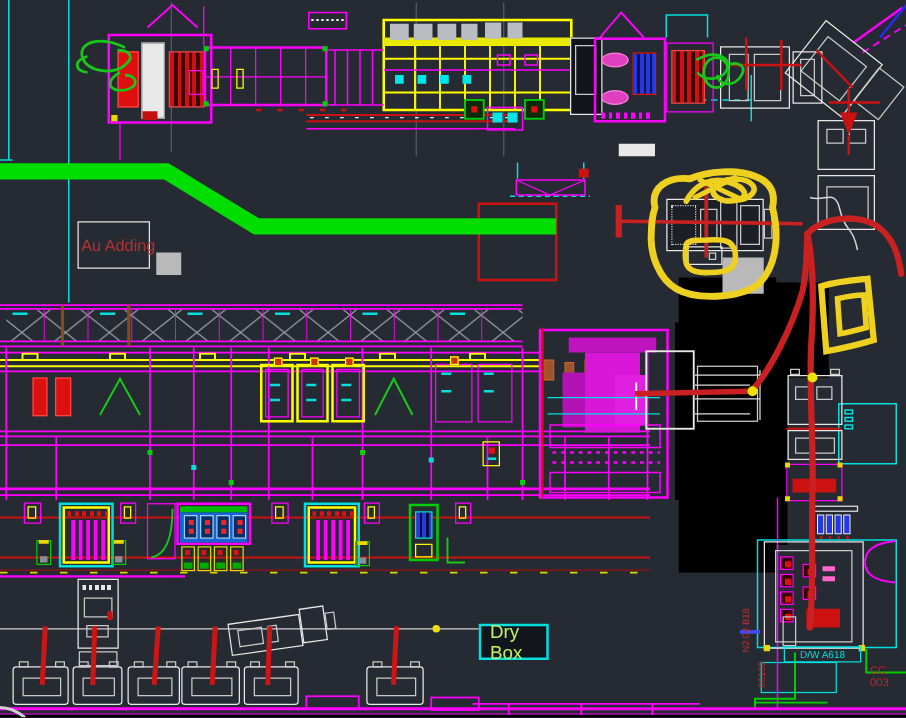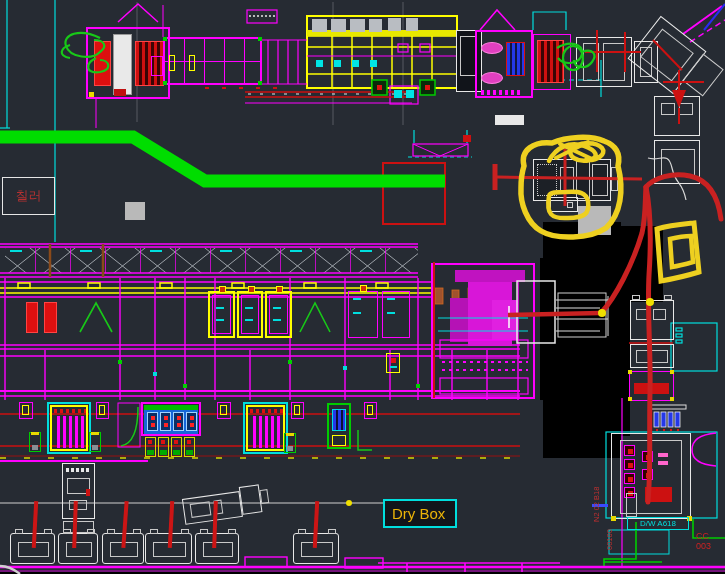--- a/index.html
+++ b/index.html
@@ -195,22 +195,22 @@
       <line x1="407" y1="563" x2="407" y2="572" stroke-width="1.6"></line>
       <line x1="465" y1="563" x2="465" y2="572" stroke-width="1.6"></line>
       <line x1="522" y1="563" x2="522" y2="572" stroke-width="1.6"></line>
       <rect x="245" y="557" width="42" height="10" fill="none" stroke-width="1.4"></rect>
       <rect x="345" y="558" width="38" height="10" fill="none" stroke-width="1.4"></rect>
     </g>
     <path d="M0,566 C8,566 15,570 20,574" stroke="#cfcfcf" stroke-width="2.4" fill="none"></path>
     <line x1="0" y1="503" x2="385" y2="503" stroke="#d0d0d0" stroke-width="1"></line>
   </svg>
 
-  <div class="a lblbox" style="left:2px;top:177px;width:53px;height:38px">
-    <span>칠러</span>
+  <div class="a lblbox" style="left:62px;top:177px;width:58px;height:38px;justify-content:flex-start;padding-left:2px;overflow:visible">
+    <span>Au Adding</span>
   </div>
   <div class="a" style="left:125px;top:202px;width:20px;height:18px;background:#b9b9b9"></div>
 
   <div class="a" style="left:86px;top:27px;width:84px;height:72px;border:2px solid #ff00ff">
     <div class="a" style="left:6px;top:12px;width:17px;height:45px;background:#dd0f0f;border:1px solid #ff4444"></div>
     <div class="a" style="left:25px;top:5px;width:19px;height:61px;background:#e9e9e9;border:1px solid #999"></div>
     <div class="a" style="left:47px;top:12px;width:29px;height:45px;background:repeating-linear-gradient(90deg,#d01010 0 3px,#3a0505 3px 6px);border:1px solid #ff4444"></div>
     <div class="a" style="left:26px;top:60px;width:12px;height:7px;background:#c01010"></div>
     <div class="a" style="left:1px;top:63px;width:5px;height:5px;background:#e8d800"></div>
   </div>
@@ -627,21 +627,21 @@
       <ellipse cx="573" cy="58" rx="10" ry="12"></ellipse>
     </g>
 
     <g fill="#f0e000">
       <circle cx="650" cy="302" r="4"></circle>
         <circle cx="602" cy="313" r="4"></circle>
         <circle cx="349" cy="503" r="3"></circle>
     </g>
   </svg>
 
-  <div class="a" style="left:383px;top:499px;width:74px;height:29px;border:2px solid #00dede;background:#12151b;color:#eab308;font-size:15px;display:flex;align-items:center;padding-left:7px">
+  <div class="a" style="left:383px;top:499px;width:56px;height:29px;border:2px solid #00dede;background:#12151b;color:#bef264;font-size:15px;display:flex;align-items:center;padding-left:7px">
     <span>Dry Box</span>
   </div>
   <div class="a" style="left:627px;top:517px;width:62px;height:13px;border:1px solid #00dede;color:#00dede;font-size:8px;display:flex;align-items:center;justify-content:center">
     <span>D/W A618</span>
   </div>
   <div class="a" style="left:696px;top:531px;color:#cc2222;font-size:9px">
     <span>CC 003</span>
   </div>
   <div class="a vtext" style="left:593px;top:472px;height:50px">
     <span>N2 02 B18</span>

